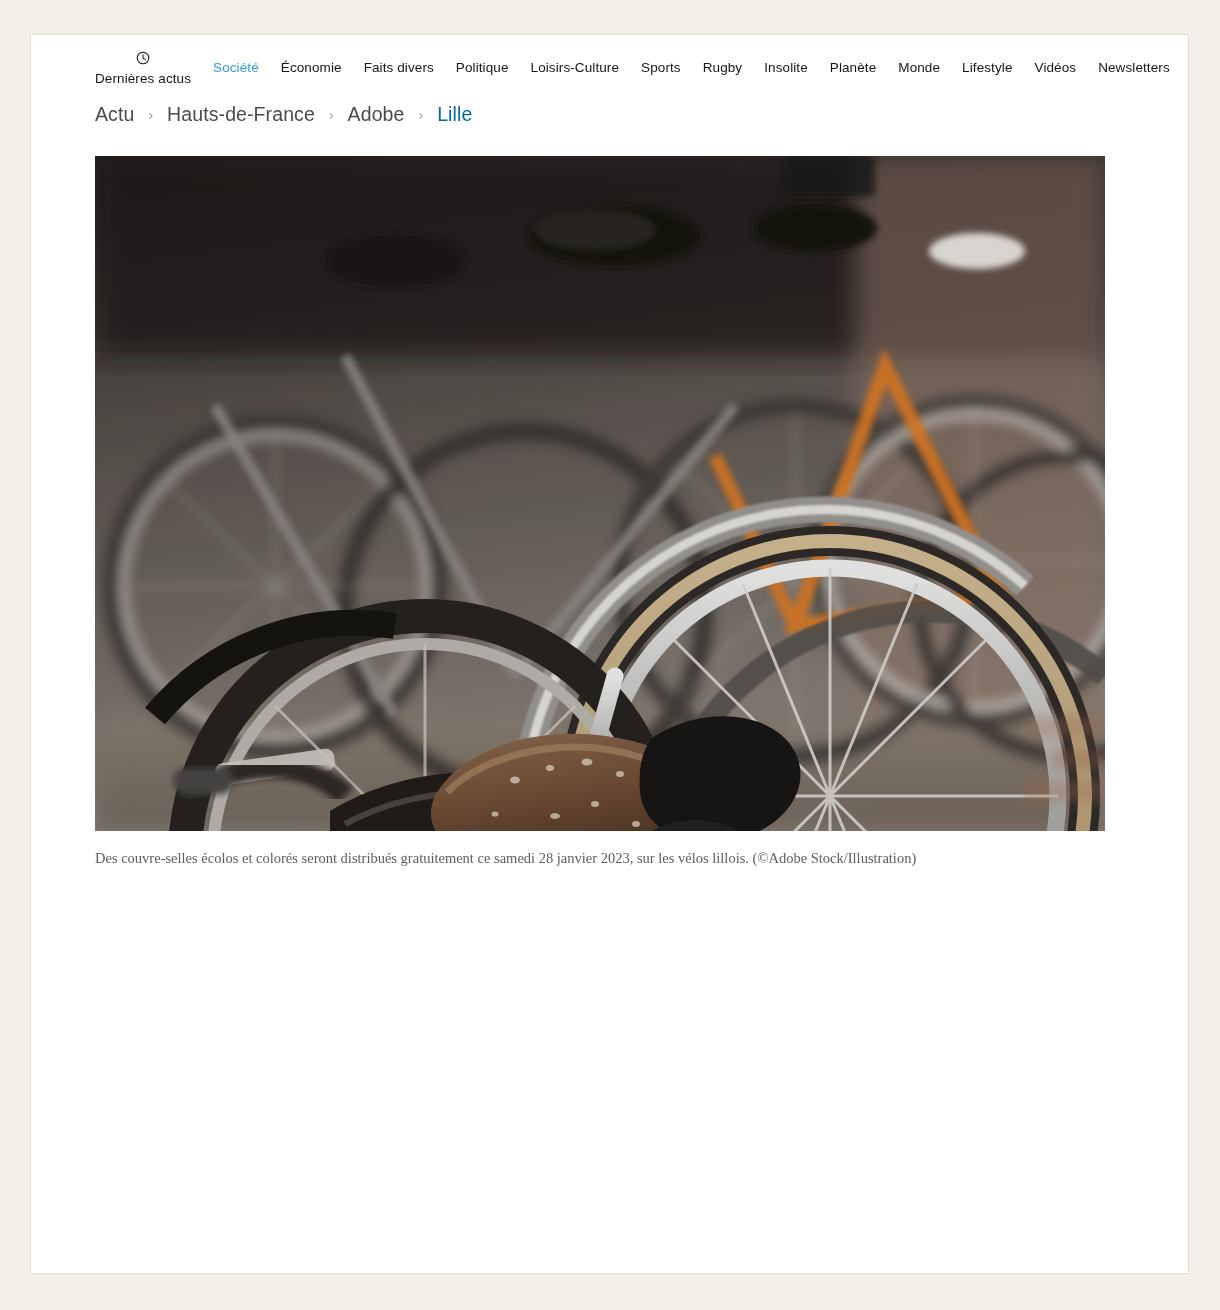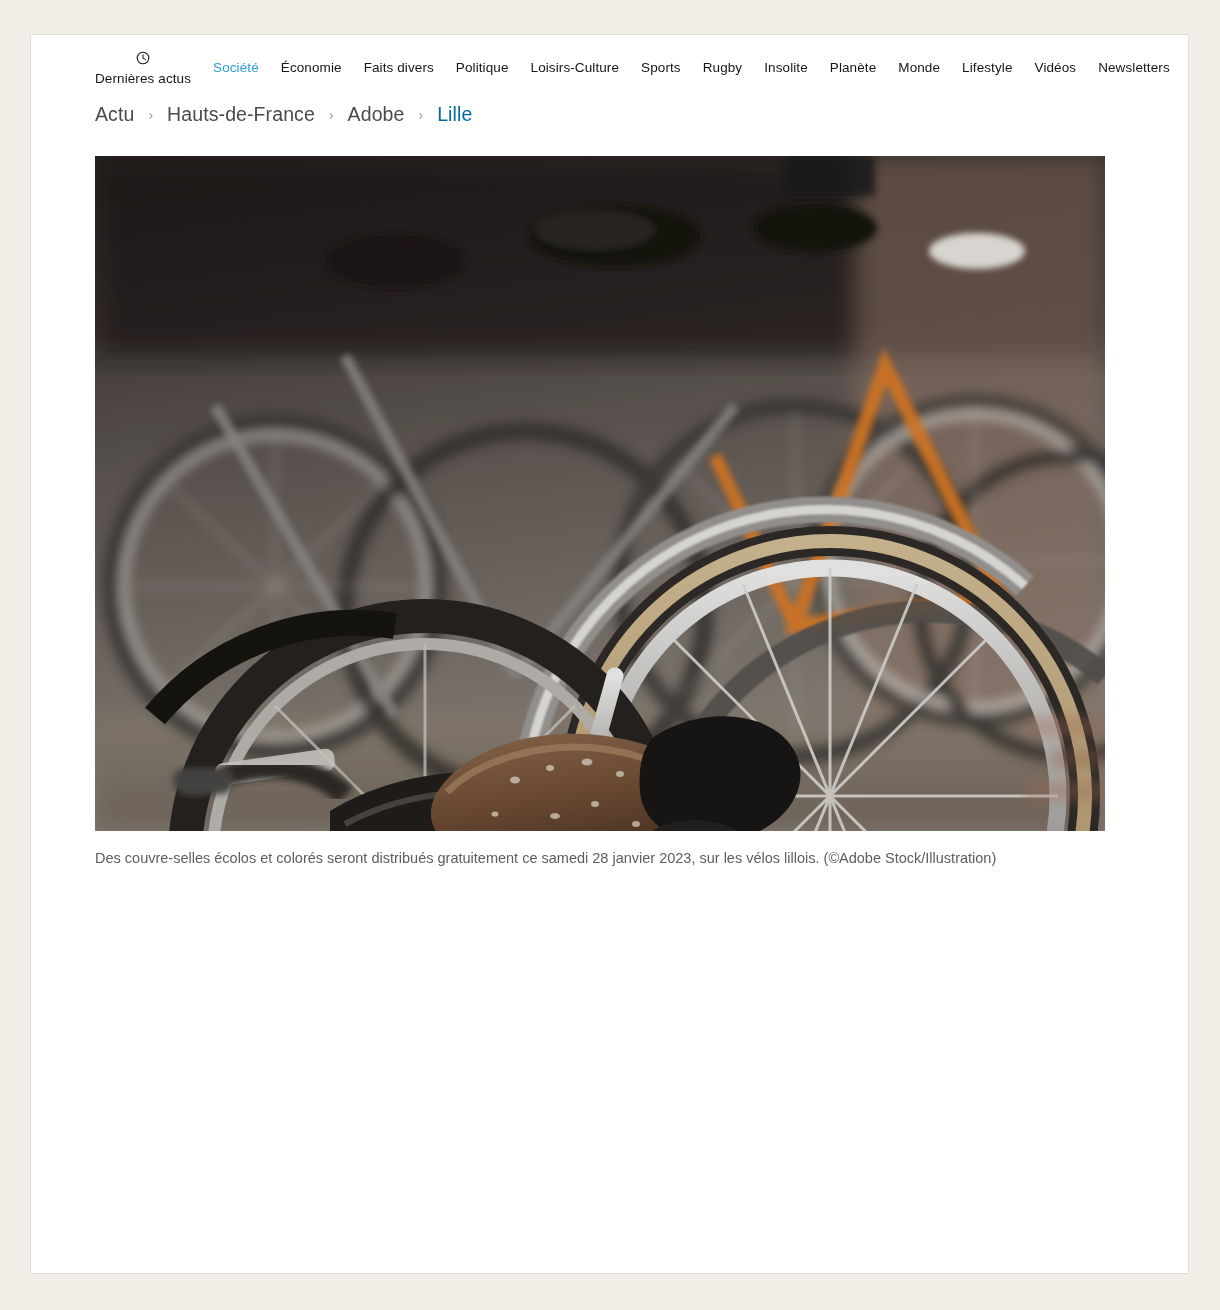--- a/index.html
+++ b/index.html
@@ -119,20 +119,21 @@
     overflow: hidden;
     background: #6e6a66;
   }
   .photo svg { display: block; width: 100%; height: 100%; }
   .caption {
     margin-top: 15px;
     font-size: 14.5px;
     line-height: 1.75;
     color: #5d5d62;
     max-width: 980px;
+    font-family: Liberation Serif, serif;
   }
 </style>
 </head>
 <body>
 
 <div class="page">
   <div class="card">
 
     <nav class="navbar">
       <a class="nav-item first" href="#">

